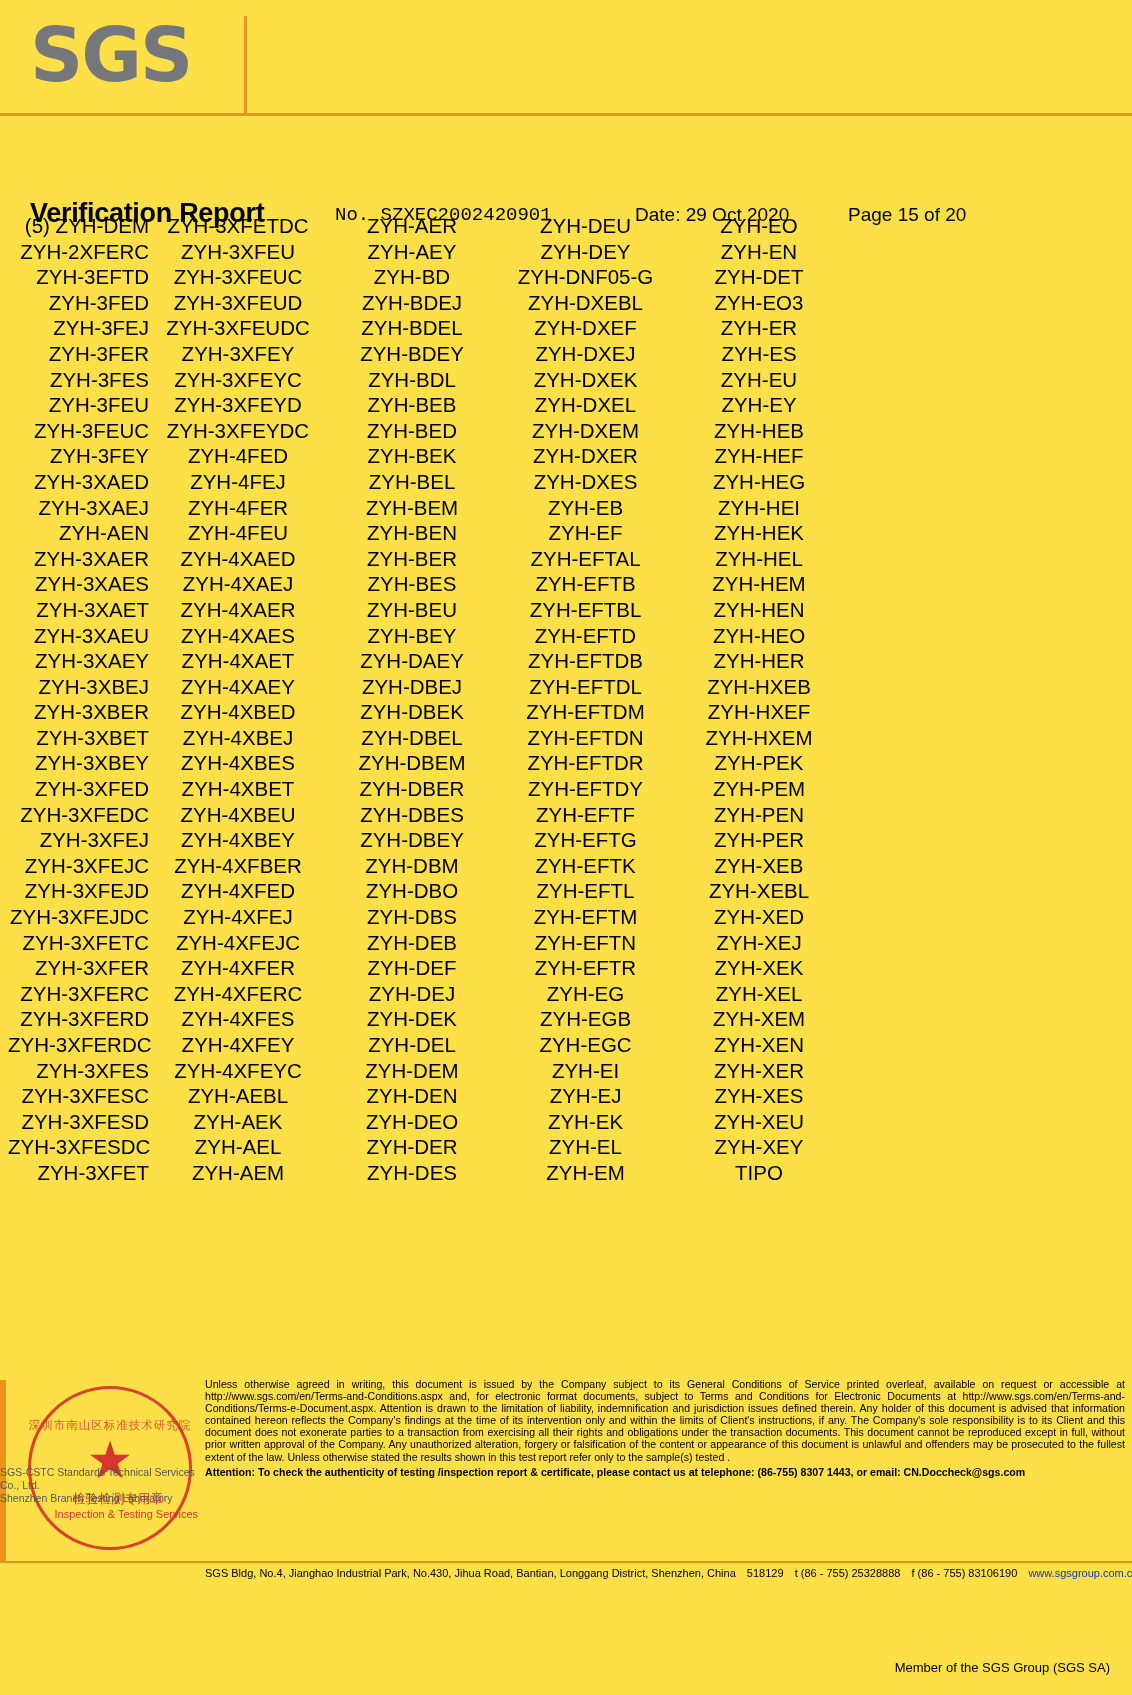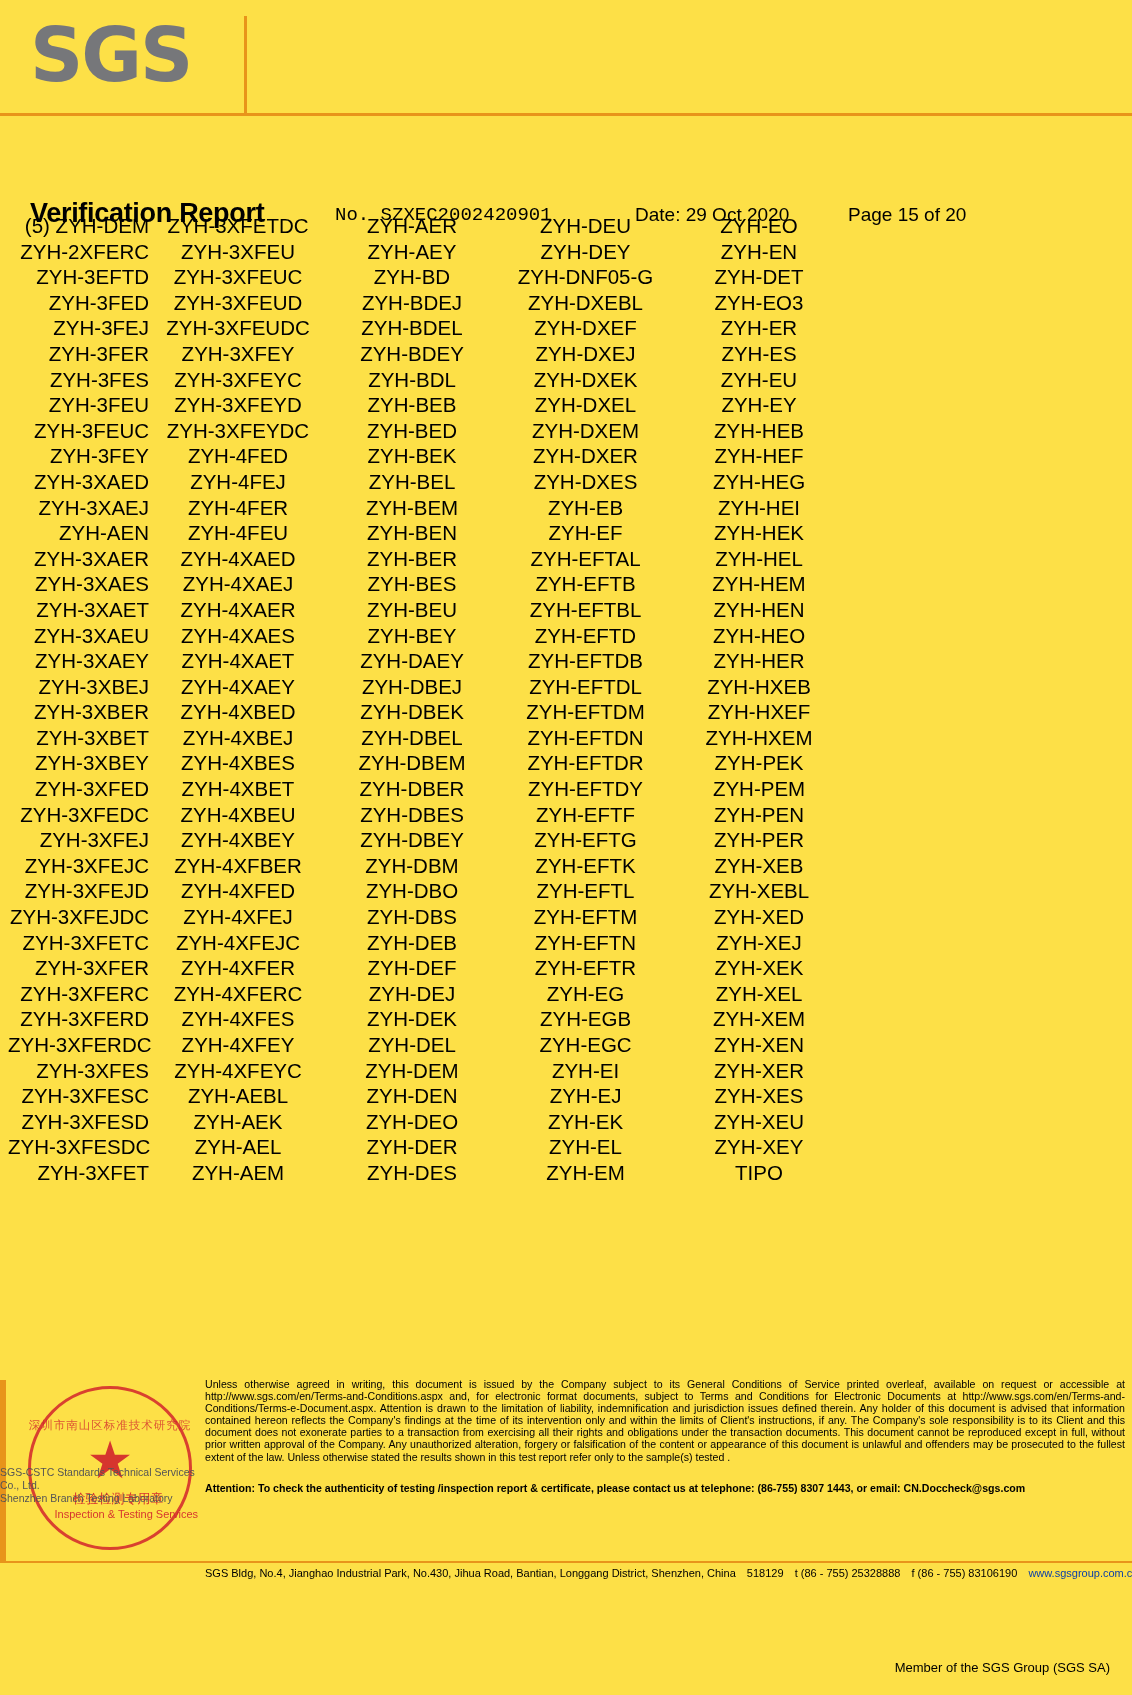--- a/index.html
+++ b/index.html
@@ -222,21 +222,21 @@
     left: 205px;
     top: 1378px;
     width: 920px;
     font-size: 10.6px;
     line-height: 12.1px;
     font-weight: bold;
     color: #000;
     text-align: justify;
   }
   .legal .normal { font-weight: normal; }
-  .legal .attn { display: block; margin-top: 19px; }
+  .legal .attn { display: block; margin-top: 3px; }
 
   .addr-block {
     position: absolute;
     left: 205px;
     top: 1566px;
     width: 925px;
     font-size: 11px;
     line-height: 15px;
     color: #000;
   }

